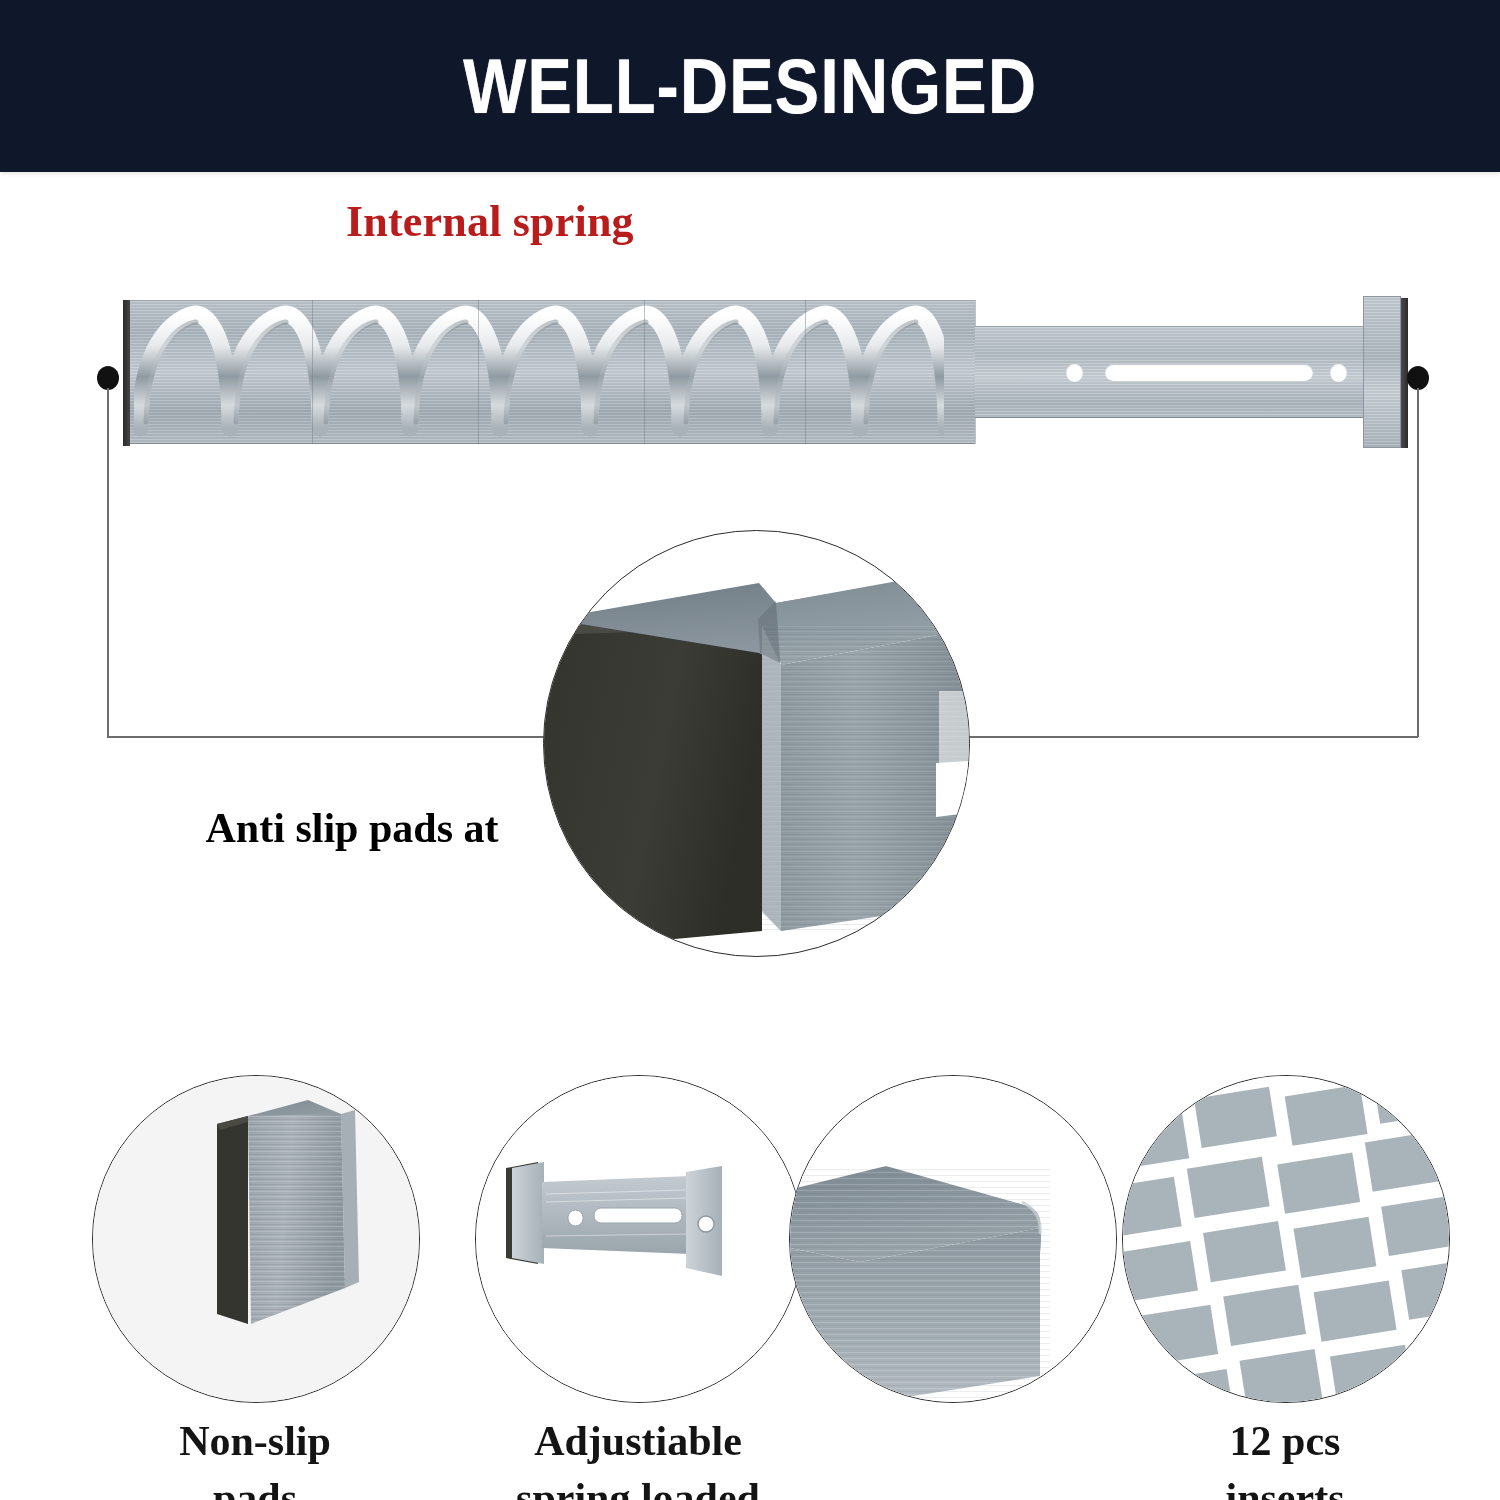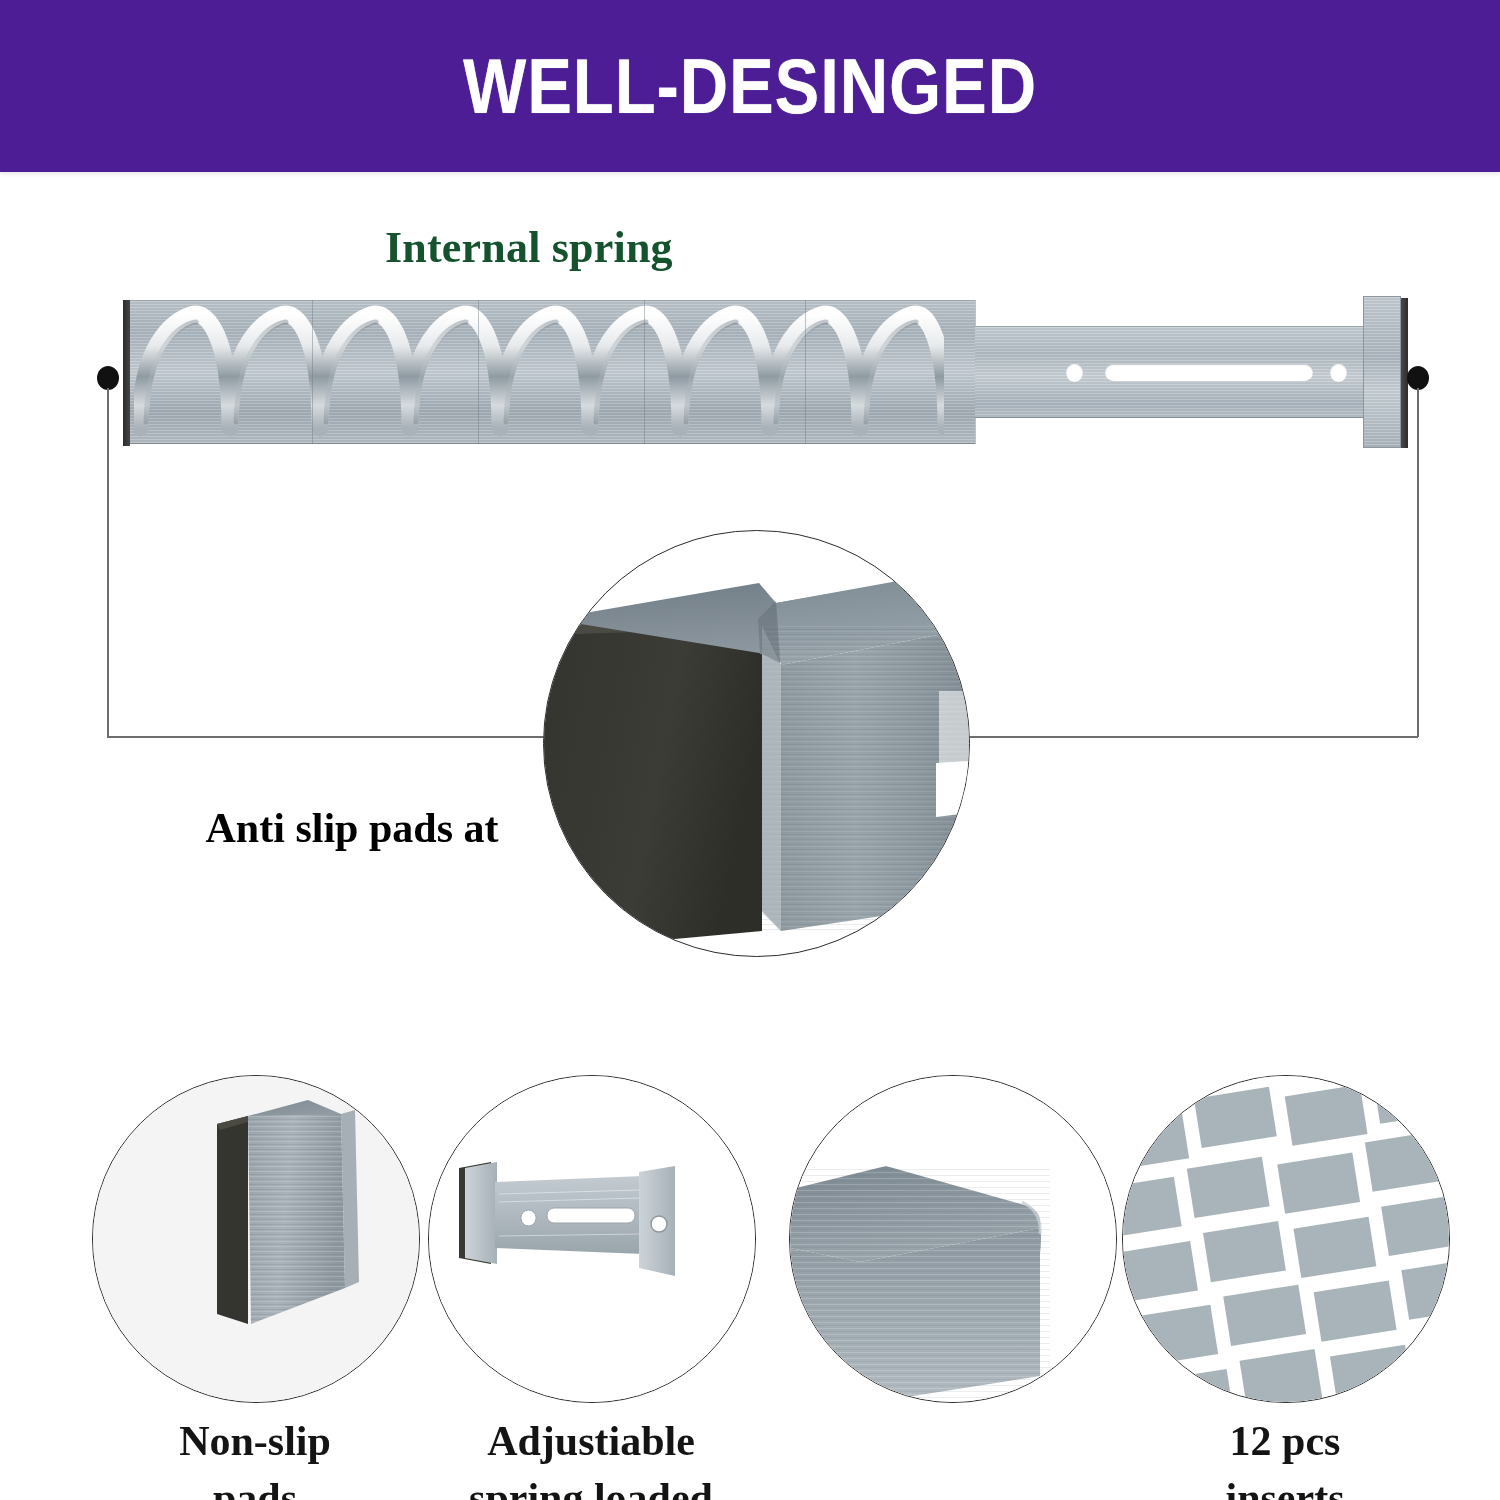--- a/index.html
+++ b/index.html
@@ -15,21 +15,21 @@
     position: relative;
   }
 
   
   .banner {
     position: absolute;
     left: 0;
     top: 0;
     width: 1500px;
     height: 172px;
-    background: #4c1d95;
+    background: #0f172a;
     box-shadow: 0 2px 4px rgba(0,0,0,0.10);
   }
   .banner-title {
     position: absolute;
     left: 0;
     top: 0;
     width: 1500px;
     height: 172px;
     display: flex;
     align-items: center;
@@ -44,27 +44,26 @@
     text-shadow: 0 0 1px rgba(255,255,255,0.6);
     white-space: nowrap;
   }
 
   
   .stage { position: absolute; left: 0; top: 0; width: 1500px; height: 1500px; }
 
   .label-internal-spring {
     position: absolute;
     left: 346px;
-    top: 222px;
+    top: 196px;
     font-size: 44px;
     font-weight: bold;
-    color: #14532d;
+    color: #b91c1c;
     letter-spacing: 0.2px;
     white-space: nowrap;
-    margin-left: 39px;
   }
 
   
   .bar-wrap { position: absolute; left: 130px; top: 296px; width: 1260px; height: 160px; }
 
   .bar-main {
     position: absolute;
     left: 0px;
     top: 4px;
     width: 845px;
@@ -215,21 +214,21 @@
     top: 338px;
     left: -28px;
     width: 382px;
     text-align: center;
     font-size: 42px;
     font-weight: bold;
     line-height: 1.36;
     color: #141414;
   }
   .f1 { left: 92px; }
-  .f2 { left: 428px; }
+  .f2 { left: 475px; }
   .f3 { left: 789px; }
   .f4 { left: 1122px; }
 </style>
 </head>
 <body>
 
 <div class="banner">
   <div class="banner-title">WELL-DESINGED</div>
 </div>
 

